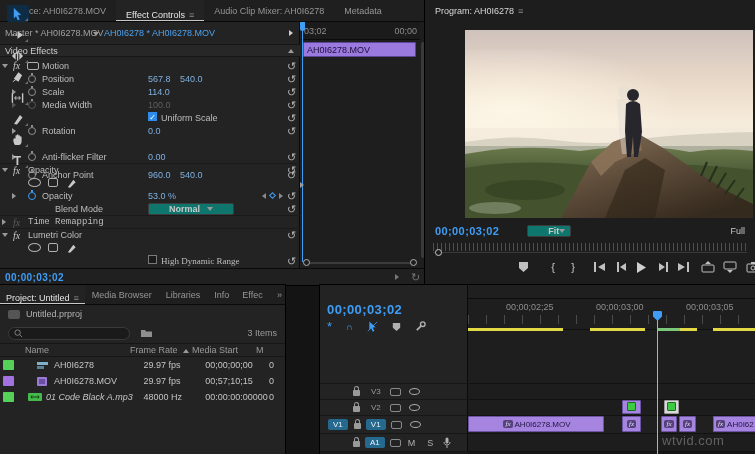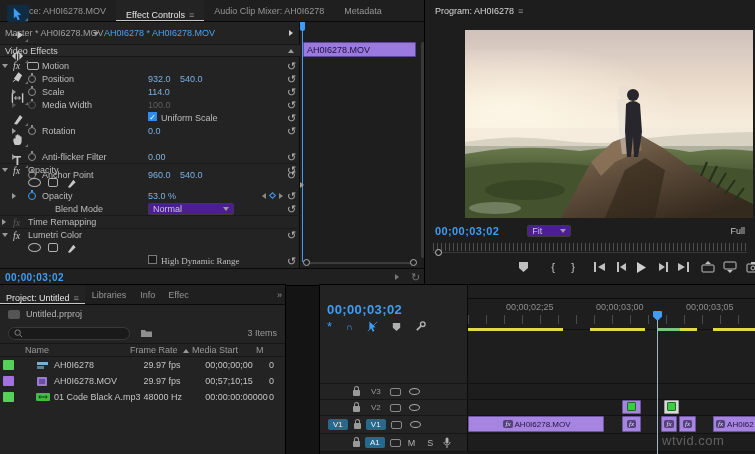--- a/index.html
+++ b/index.html
@@ -37,21 +37,21 @@
   #ec .row{position:absolute;left:0;width:300px;height:13px;display:flex;align-items:center;}
   .colSw{position:absolute;left:28px;} .colLab{position:absolute;left:42px;color:#bdbdbd;white-space:nowrap;}
   .colV1{position:absolute;left:148px;}.colV2{position:absolute;left:180px;}
   .colRst{position:absolute;left:287px;}
   .ec-left{position:absolute;left:0;top:22px;width:300px;bottom:17px;background:#232323;border-right:1px solid #0a0a0a;}
   .ec-mini{position:absolute;left:301px;top:22px;right:0;bottom:17px;background:#1e1e1e;}
   .ec-bottom{position:absolute;left:0;bottom:0;width:425px;height:17px;background:#202020;border-top:1px solid #0a0a0a;display:flex;align-items:center;padding:0 5px;}
   .kfnav{position:absolute;left:262px;display:flex;align-items:center;gap:4px;}
   .kf-dia{width:5px;height:5px;border:1px solid #3f9df5;transform:rotate(45deg);}
   .kf-arr{width:0;height:0;border-top:3px solid transparent;border-bottom:3px solid transparent;}
-  .dd{background:#4c1d95;border:1px solid #3c3c3c;border-radius:2px;height:12px;display:flex;align-items:center;justify-content:space-between;padding:0 4px;color:#c8c8c8;}
+  .dd{background:#0f766e;border:1px solid #3c3c3c;border-radius:2px;height:12px;display:flex;align-items:center;justify-content:space-between;padding:0 20px;color:#c8c8c8;font-weight:bold;}
   
   #prog{left:425px;top:0;width:330px;height:285px;background:#1d1d1d;}
   #viewer{position:absolute;left:40px;top:30px;width:288px;height:188px;background:#000;}
   .prog-ctl{position:absolute;left:0;top:222px;width:100%;height:18px;display:flex;align-items:center;padding:0 10px;}
   .scrub{position:absolute;left:8px;right:8px;top:243px;height:8px;
      background:repeating-linear-gradient(to right,#4e4e4e 0 1px,transparent 1px 4px);}
   .scrubline{position:absolute;left:8px;right:8px;top:252px;height:1px;background:#3a3a3a;}
   .ph-circle{position:absolute;left:10px;top:249px;width:7px;height:7px;border:1px solid #c8c8c8;border-radius:50%;background:#1d1d1d;}
   .tbtn{position:absolute;top:258px;width:20px;height:18px;display:flex;align-items:center;justify-content:center;color:#c8c8c8;font-size:11px;}
   .tbtn svg{display:block;}
@@ -127,21 +127,21 @@
       <div class="row" style="top:37px;">
         <span class="tri tri-d" style="position:absolute;left:2px;"></span>
         <span class="fxg" style="position:absolute;left:13px;">fx</span>
         <span class="rrect" style="position:absolute;left:27px;width:12px;height:8px;"></span>
         <span class="colLab">Motion</span>
         <span class="reset colRst">↺</span>
       </div>
       <div class="row" style="top:50px;">
         <span class="sw colSw"></span>
         <span class="colLab">Position</span>
-        <span class="blue colV1">932.0</span>
+        <span class="blue colV1">567.8</span>
         <span class="blue colV2">540.0</span>
         <span class="reset colRst">↺</span>
       </div>
       <div class="row" style="top:63px;">
         <span class="tri tri-r" style="position:absolute;left:12px;"></span>
         <span class="sw colSw"></span>
         <span class="colLab">Scale</span>
         <span class="blue colV1">114.0</span>
         <span class="reset colRst">↺</span>
       </div>
@@ -209,21 +209,21 @@
         <span class="dd" style="position:absolute;left:148px;width:86px;">
           <span>Normal</span>
           <span class="tri tri-d"></span>
         </span>
         <span class="reset colRst">↺</span>
       </div>
 
       <div class="row" style="top:193px;border-top:1px solid #1a1a1a;">
         <span class="tri tri-r" style="position:absolute;left:2px;"></span>
         <span class="fxg dim" style="position:absolute;left:13px;">fx</span>
-        <span class="colLab" style="left:28px;">Time Remapping</span>
+        <span class="colLab" style="left:28px;font-family:Liberation Mono, monospace;">Time Remapping</span>
       </div>
 
       <div class="row" style="top:206px;border-top:1px solid #1a1a1a;">
         <span class="tri tri-d" style="position:absolute;left:2px;"></span>
         <span class="fxg" style="position:absolute;left:13px;">fx</span>
         <span class="colLab" style="left:28px;">Lumetri Color</span>
         <span class="reset colRst">↺</span>
       </div>
       <div class="row" style="top:219px;">
         <span class="oval" style="position:absolute;left:28px;"></span>
@@ -237,20 +237,24 @@
         <span style="position:absolute;left:161px;color:#bdbdbd;">High Dynamic Range</span>
         <span class="reset colRst">↺</span>
       </div>
       <div class="row" style="top:245px;">
         <span class="tri tri-r" style="position:absolute;left:14px;"></span>
         <span class="colLab" style="left:34px;">Basic Correction</span>
       </div>
     </div>
 
     <div class="ec-mini">
+      <div style="position:absolute;left:0;top:0;right:5px;height:18px;background:#1b1b1b;border-bottom:1px solid #0c0c0c;color:#8e8e8e;">
+        <span style="position:absolute;left:3px;top:4px;">03;02</span>
+        <span style="position:absolute;right:3px;top:4px;">00;00</span>
+      </div>
       <div style="position:absolute;left:2px;top:20px;width:113px;height:15px;background:#9b7adf;border:1px solid #5e4696;border-radius:1px;color:#1d0d3a;display:flex;align-items:center;padding:0 3px;">
         <span>AH0I6278.MOV</span>
       </div>
       <div style="position:absolute;left:1px;top:0;width:1px;bottom:6px;background:#3f9df5;"></div>
       <div style="position:absolute;left:-1px;top:0;width:5px;height:9px;background:#3f9df5;border-radius:0 0 3px 3px;"></div>
       <span class="tri tri-r" style="position:absolute;left:-1px;top:160px;"></span>
       <div style="position:absolute;right:0;top:20px;bottom:10px;width:4px;background:#3a3a3a;border-radius:2px;"></div>
       <div style="position:absolute;left:2px;right:8px;bottom:3px;height:5px;">
         <div style="position:absolute;left:6px;right:6px;top:2px;height:2px;background:#3c3c3c;"></div>
         <div style="position:absolute;left:0;top:-1px;width:7px;height:7px;border:1px solid #b0b0b0;border-radius:50%;"></div>
@@ -390,20 +394,23 @@
     </div>
   </div>
 
   <div class="panel" id="proj">
     <div class="tabsrow" style="height:20px;">
       <div class="tab active" style="height:20px;padding:0 6px;">
         <span>Project: Untitled</span>
         <span class="menu-ic">≡</span>
       </div>
       <div class="tab" style="padding:0 7px;">
+          <span>Media Browser</span>
+        </div>
+      <div class="tab" style="padding:0 7px;">
           <span>Libraries</span>
         </div>
       <div class="tab" style="padding:0 7px;">
           <span>Info</span>
         </div>
       <div class="tab" style="padding:0 6px;">
           <span>Effec</span>
         </div>
       <div class="tab" style="padding:0 3px;margin-left:auto;">
           <span>»</span>
@@ -454,21 +461,21 @@
             <rect x="3" y="3" width="6" height="5" fill="#6b4fa3"></rect>
           </svg>
         <span>AH0I6278.MOV</span>
       </span>
       <span class="cFr">29.97 fps</span>
       <span class="cMs">00;57;10;15</span>
       <span class="cM">0</span>
     </div>
     <div class="prow">
       <span class="chip" style="background:#55d058;"></span>
-      <span class="cName" style="padding-left:22px;">
+      <span class="cName" style="padding-left:14px;font-style:italic;">
         <svg width="14" height="10" viewBox="0 0 14 10" style="margin-right:4px;flex:none;">
             <rect x="0" y="1" width="14" height="8" rx="1" fill="#44b84a"></rect>
             <path d="M3 5 H11 M4 3.5 L3 5 L4 6.5 M10 3.5 L11 5 L10 6.5" stroke="#0e3c12" fill="none"></path>
           </svg>
         <span>01 Code Black A.mp3</span>
       </span>
       <span class="cFr">48000 Hz</span>
       <span class="cMs">00:00:00:00000</span>
       <span class="cM">0</span>
     </div>

